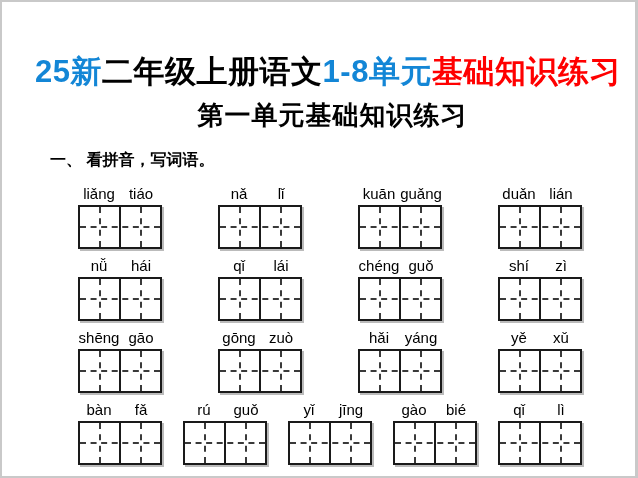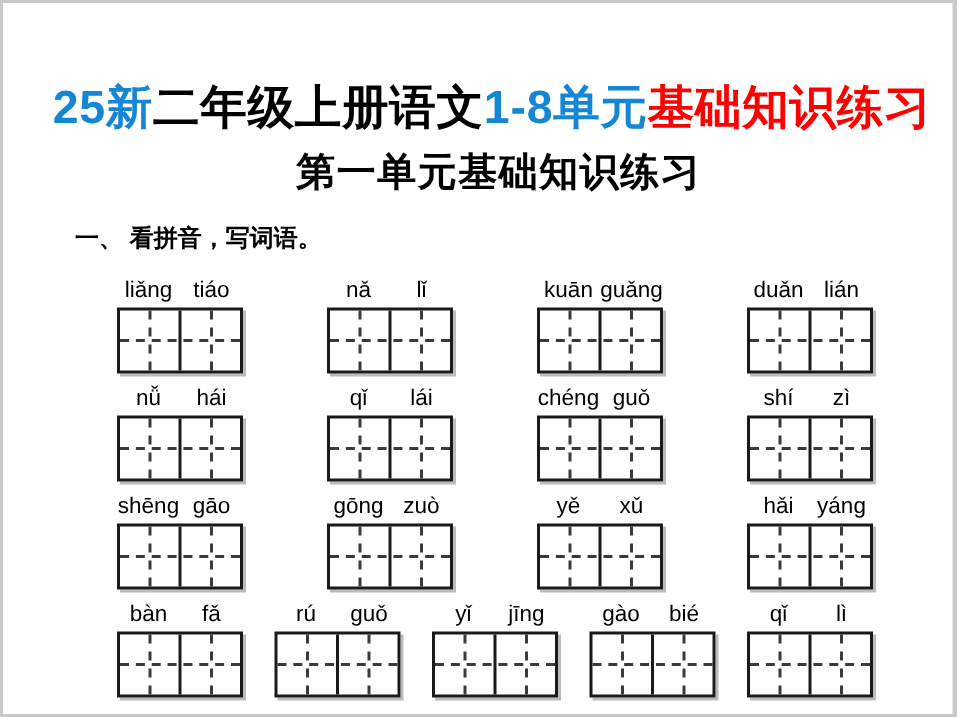--- a/index.html
+++ b/index.html
@@ -194,38 +194,38 @@
             <span>gōng</span>
             <span>zuò</span>
           </div>
           <div class="grid">
             <div class="cell"></div>
             <div class="cell"></div>
           </div>
         </div>
         <div class="word-group">
           <div class="pinyin">
+            <span>hǎi</span>
+            <span>yáng</span>
+          </div>
+          <div class="grid">
+            <div class="cell"></div>
+            <div class="cell"></div>
+          </div>
+        </div>
+        <div class="word-group">
+          <div class="pinyin">
             <span>yě</span>
             <span>xǔ</span>
           </div>
           <div class="grid">
             <div class="cell"></div>
             <div class="cell"></div>
           </div>
         </div>
-        <div class="word-group">
-          <div class="pinyin">
-            <span>hǎi</span>
-            <span>yáng</span>
-          </div>
-          <div class="grid">
-            <div class="cell"></div>
-            <div class="cell"></div>
-          </div>
-        </div>
       </div>
       <div class="ws-row">
         <div class="word-group">
           <div class="pinyin">
             <span>bàn</span>
             <span>fǎ</span>
           </div>
           <div class="grid">
             <div class="cell"></div>
             <div class="cell"></div>

